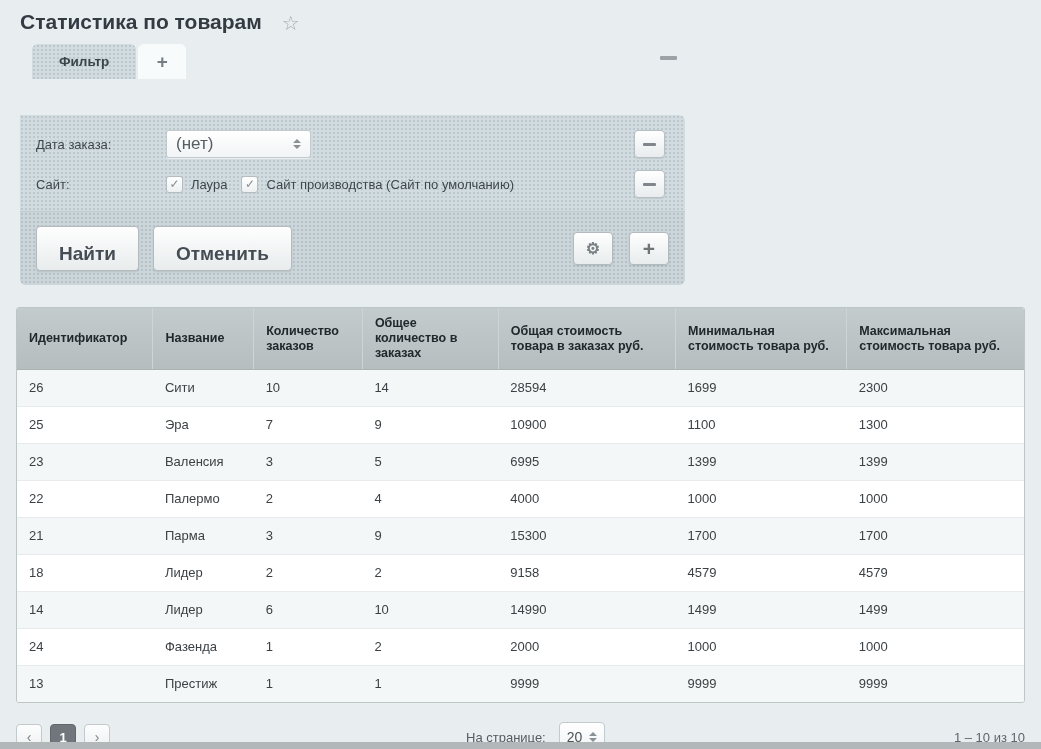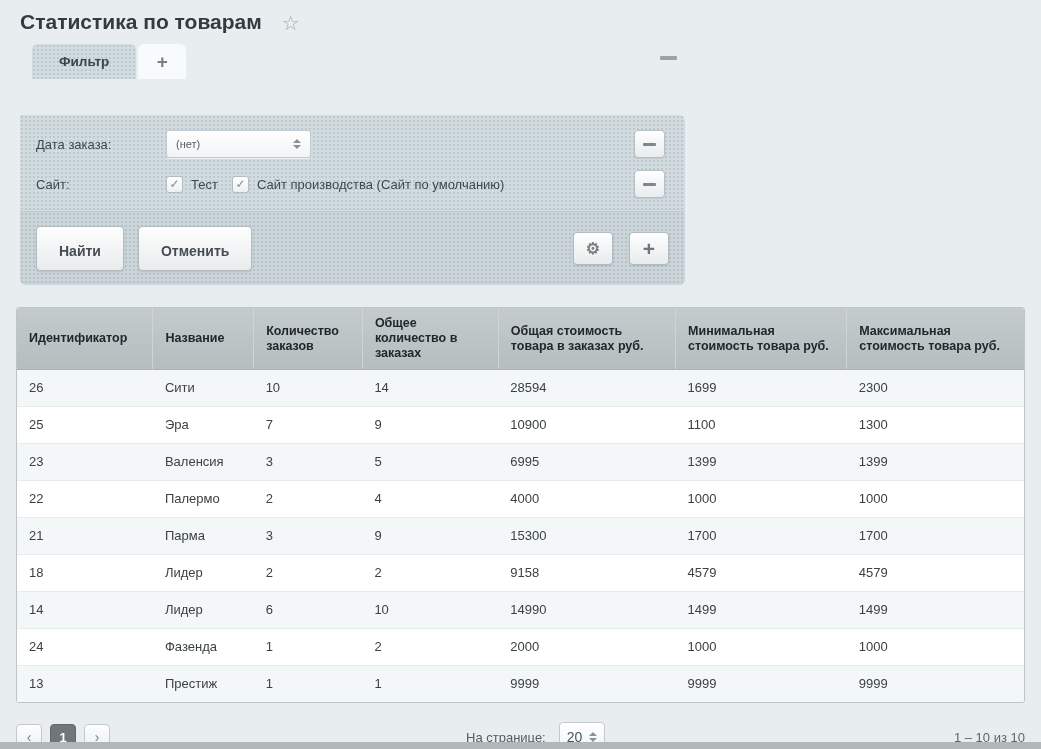--- a/index.html
+++ b/index.html
@@ -43,21 +43,21 @@
     width:17px; height:4px; background:#9ba3a7; border-radius:1px; cursor:pointer;
   }
   .panel { border-radius:0 6px 6px 6px; padding-top:8px;margin-top:36px; }
   .filter-row { display:flex; align-items:center; padding:7px 20px 7px 16px; min-height:38px; position:relative; }
   .filter-label { width:130px; font-size:13px; color:#3e464e; }
   .select-box {
     width:145px; height:28px;
     background:linear-gradient(#ffffff,#f1f4f5);
     border:1px solid #c2cacd; border-radius:3px;
     display:flex; align-items:center; justify-content:space-between;
-    padding:0 9px; font-size:11px; color:#565d63; cursor:pointer;
+    padding:0 9px; font-size:17px; color:#565d63; cursor:pointer;
     box-shadow:0 1px 0 rgba(255,255,255,.55);
   }
   .spin { display:inline-flex; flex-direction:column; gap:2px; }
   .tri-up   { width:0; height:0; border-left:4px solid transparent; border-right:4px solid transparent; border-bottom:4px solid #8a9195; }
   .tri-down { width:0; height:0; border-left:4px solid transparent; border-right:4px solid transparent; border-top:4px solid #8a9195; }
   .row-minus {
     position:absolute; right:20px; top:50%; transform:translateY(-50%);
     width:31px; height:28px;
     background:linear-gradient(#ffffff,#e8ecee);
     border:1px solid #b7bfc3; border-radius:4px;
@@ -80,21 +80,21 @@
     background-size:4px 4px;
     border-top:1px solid #c0cbcf;
     border-radius:0 0 6px 6px;
     display:flex; align-items:center;
   }
   .btn {
     height:45px; padding:16px 22px; margin-right:14px;
     background:linear-gradient(#fefefe,#e8eced);
     border:1px solid #b3bbbf; border-radius:4px;
     font-family:"Liberation Sans", sans-serif;
-    font-size:14px; font-weight:bold; color:#454d54; cursor:pointer;
+    font-size:19px; font-weight:bold; color:#454d54; cursor:pointer;
     box-shadow:inset 0 1px 0 rgba(255,255,255,.8), 0 1px 2px rgba(0,0,0,.1);
   }
   .icon-btn {
     width:40px; height:33px; padding:0; margin:0 0 0 16px;
     display:flex; align-items:center; justify-content:center;
     font-size:16px; color:#7a8286;
   }
   .plus-glyph { font-size:21px; font-weight:bold; color:#6f7579; line-height:1; }
 
   
@@ -174,21 +174,21 @@
       </div>
       <div class="row-minus">
           <span class="minus-glyph"></span>
         </div>
     </div>
 
     <div class="filter-row">
       <span class="filter-label">Сайт:</span>
       <span class="cb-item">
         <span class="checkbox">✓</span>
-        <span>Тест</span>
+        <span>Лаура</span>
       </span>
       <span class="cb-item">
         <span class="checkbox">✓</span>
         <span>Сайт производства (Сайт по умолчанию)</span>
       </span>
       <div class="row-minus">
           <span class="minus-glyph"></span>
         </div>
     </div>
 

